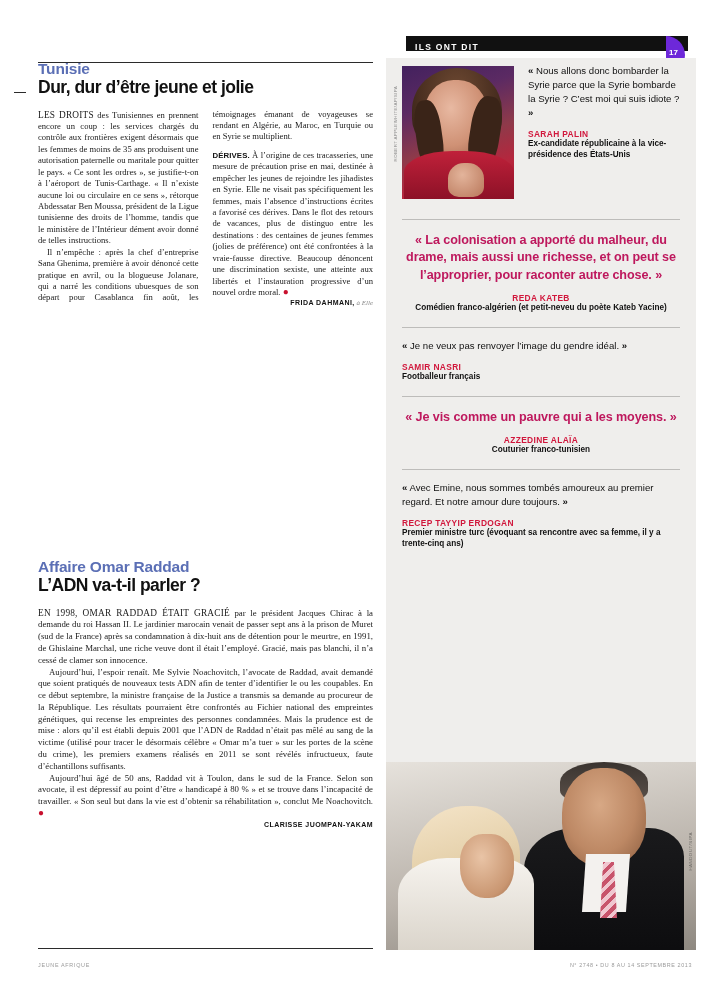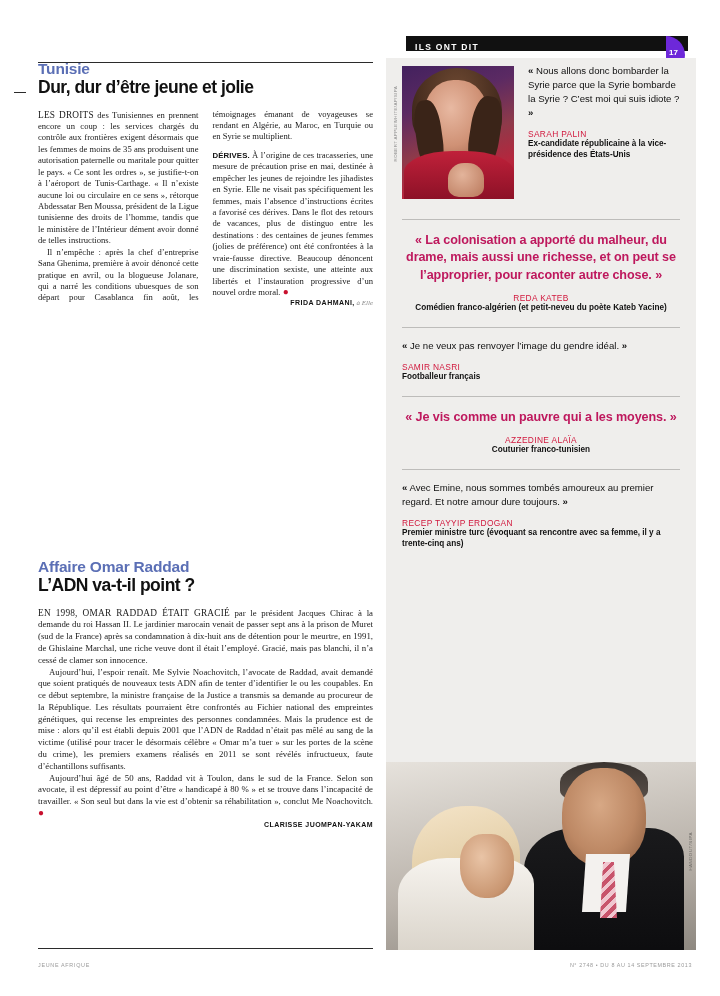--- a/index.html
+++ b/index.html
@@ -164,21 +164,21 @@
     white-space:nowrap;
   }
   .palin-text{position:absolute;left:126px;top:6px;width:152px;}
   .q-open{font-weight:bold;}
   .quote-sm{
     font-family:"Liberation Sans", sans-serif;
     font-size:9.6px;line-height:1.46;color:#111;font-weight:normal;
   }
   .attrib-name{
     font-family:"Liberation Sans", sans-serif;
-    font-weight:normal;font-size:8.4px;letter-spacing:0.35px;
+    font-weight:bold;font-size:8.4px;letter-spacing:0.35px;
     color:#d1173c;margin-top:9px;
   }
   .attrib-role{
     font-family:"Liberation Sans", sans-serif;
     font-weight:bold;font-size:8.2px;line-height:1.32;color:#111;
   }
 
   .hr{height:1px;background:#bdbcba;margin:11px 16px 0 16px;}
 
   .quote-big{
@@ -278,21 +278,21 @@
       <div class="twocol">
         <p class="lead"><span class="lead-caps">LES DROITS</span><span> des Tunisiennes en prennent encore un coup : les services chargés du contrôle aux frontières exigent désormais que les femmes de moins de 35 ans produisent une autorisation paternelle ou maritale pour quitter le pays. « Ce sont les ordres », se justifie-t-on à l’aéroport de Tunis-Carthage. « Il n’existe aucune loi ou circulaire en ce sens », rétorque Abdessatar Ben Moussa, président de la Ligue tunisienne des droits de l’homme, tandis que le ministère de l’Intérieur dément avoir donné de telles instructions.</span></p>
         <p>Il n’empêche : après la chef d’entreprise Sana Ghenima, première à avoir dénoncé cette pratique en avril, ou la blogueuse Jolanare, qui a narré les conditions ubuesques de son départ pour Casablanca fin août, les témoignages émanant de voyageuses se rendant en Algérie, au Maroc, en Turquie ou en Syrie se multiplient.</p>
         <p class="sub"><span class="sub-lbl">DÉRIVES.</span><span> À l’origine de ces tracasseries, une mesure de précaution prise en mai, destinée à empêcher les jeunes de rejoindre les jihadistes en Syrie. Elle ne visait pas spécifiquement les femmes, mais l’absence d’instructions écrites a favorisé ces dérives. Dans le flot des retours de vacances, plus de distinguo entre les destinations : des centaines de jeunes femmes (jolies de préférence) ont été confrontées à la vraie-fausse directive. Beaucoup dénoncent une discrimination sexiste, une atteinte aux libertés et l’instauration progressive d’un nouvel ordre moral.</span> <span class="enddot">●</span></p>
         <p class="byline"><span>FRIDA DAHMANI,</span><span class="loc"> à Elle</span></p>
       </div>
     </div>
 
     <div class="article2">
       <div class="kicker">Affaire Omar Raddad</div>
-      <div class="headline">L’ADN va-t-il point ?</div>
+      <div class="headline">L’ADN va-t-il parler ?</div>
       <div class="onecol">
         <p><span class="lead-caps">EN 1998, OMAR RADDAD ÉTAIT GRACIÉ</span><span> par le président Jacques Chirac à la demande du roi Hassan II. Le jardinier marocain venait de passer sept ans à la prison de Muret (sud de la France) après sa condamnation à dix-huit ans de détention pour le meurtre, en 1991, de Ghislaine Marchal, une riche veuve dont il était l’employé. Gracié, mais pas blanchi, il n’a cessé de clamer son innocence.</span></p>
         <p>Aujourd’hui, l’espoir renaît. Me Sylvie Noachovitch, l’avocate de Raddad, avait demandé que soient pratiqués de nouveaux tests ADN afin de tenter d’identifier le ou les coupables. En ce début septembre, la ministre française de la Justice a transmis sa demande au procureur de la République. Les résultats pourraient être confrontés au Fichier national des empreintes génétiques, qui recense les empreintes des personnes condamnées. Mais la prudence est de mise : alors qu’il est établi depuis 2001 que l’ADN de Raddad n’était pas mêlé au sang de la victime (utilisé pour tracer le désormais célèbre « Omar m’a tuer » sur les portes de la scène du crime), les premiers examens réalisés en 2011 se sont révélés infructueux, faute d’échantillons suffisants.</p>
         <p><span>Aujourd’hui âgé de 50 ans, Raddad vit à Toulon, dans le sud de la France. Selon son avocate, il est dépressif au point d’être « handicapé à 80 % » et se trouve dans l’incapacité de travailler. « Son seul but dans la vie est d’obtenir sa réhabilitation », conclut Me Noachovitch.</span> <span class="enddot">●</span></p>
         <p class="byline2">CLARISSE JUOMPAN-YAKAM</p>
       </div>
     </div>
 
   </div>
   <div class="rule-bottom"></div>

